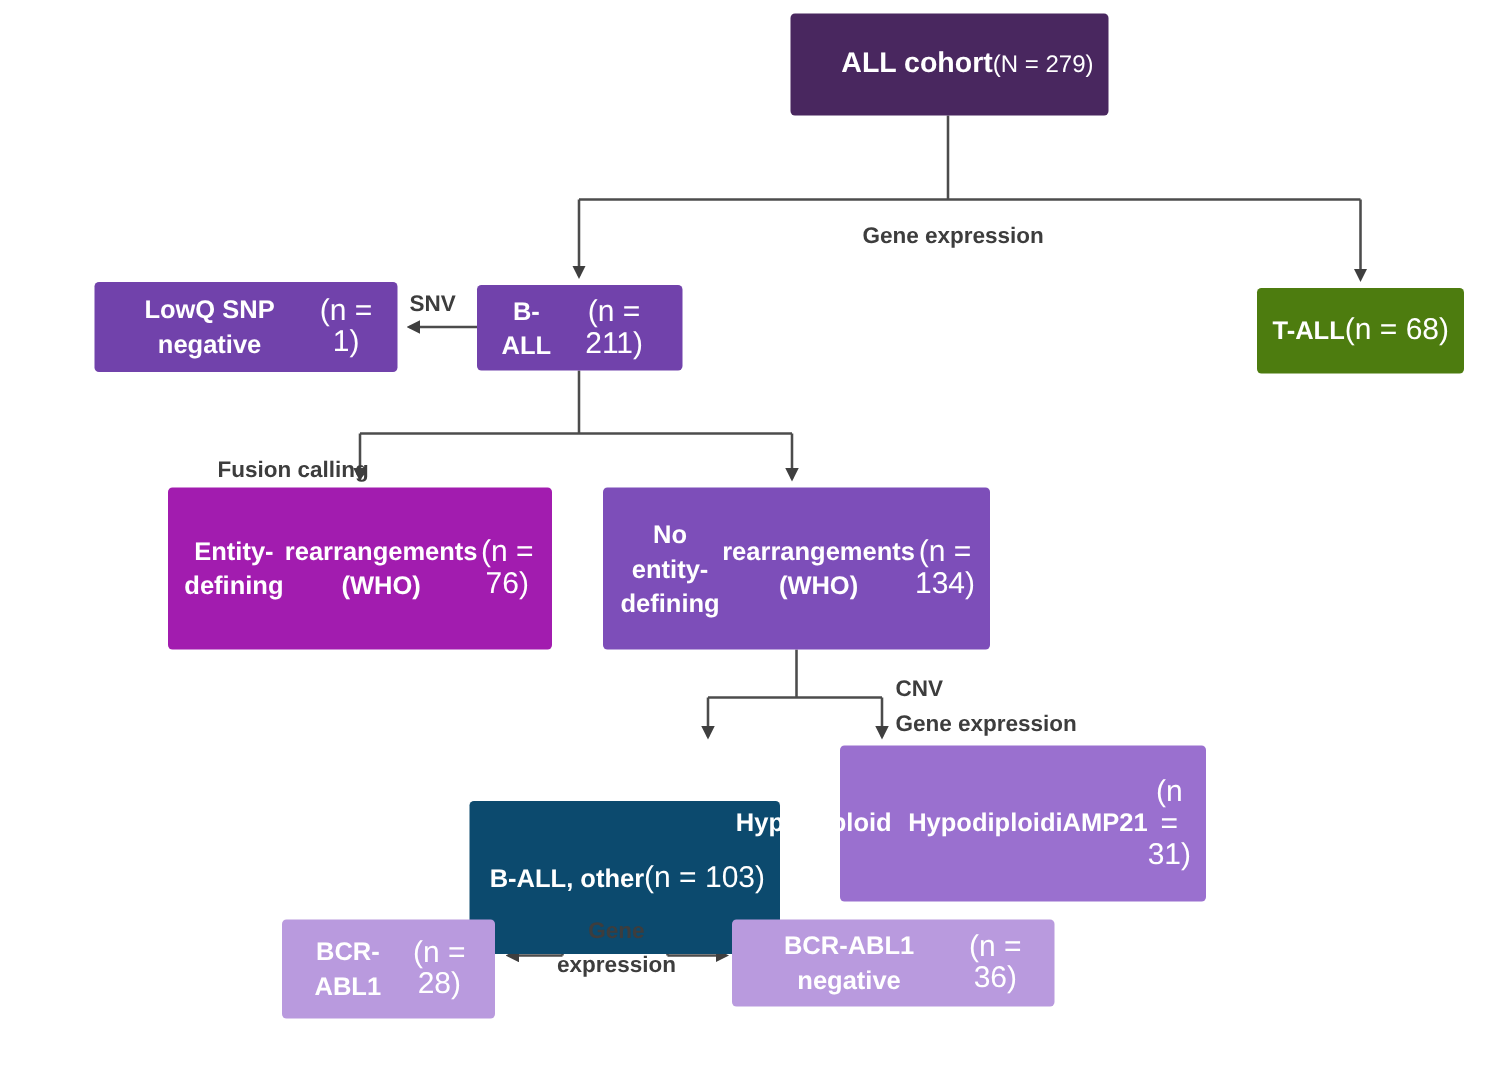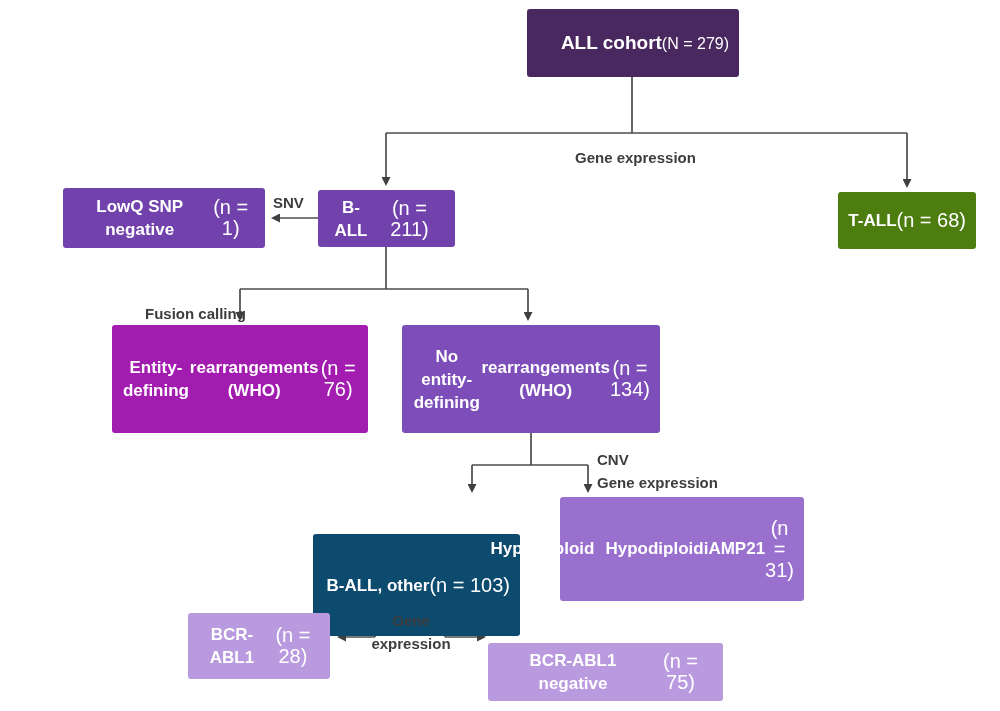--- a/index.html
+++ b/index.html
@@ -112,23 +112,23 @@
     <div class="t" style="line-height:22px;margin-left:11px;">Hypodiploid</div>
     <div class="t" style="line-height:22px;">iAMP21</div>
     <div class="c">(n = 31)</div>
   </div>
 
   <div class="node" style="left: 188px; top: 613px; width: 142px; height: 66px; background-color: rgb(185, 154, 222);">
     <div class="t">BCR-ABL1</div>
     <div class="c">(n = 28)</div>
   </div>
 
-  <div class="node" style="left: 488px; top: 613px; width: 235px; height: 58px; background-color: rgb(185, 154, 222); margin-top: 30px;">
+  <div class="node" style="left: 488px; top: 613px; width: 215px; height: 58px; background-color: rgb(185, 154, 222);">
     <div class="t">BCR-ABL1 negative</div>
-    <div class="c">(n = 75)</div>
+    <div class="c">(n = 36)</div>
   </div>
 
   <div class="edge-label" style="left:575px;top:146px;">Gene expression</div>
 
   <div class="edge-label" style="left:273px;top:191px;">SNV</div>
 
   <div class="edge-label" style="left:117px;top:302px;margin-left:28px;">Fusion calling</div>
 
   <div class="edge-label" style="left:597px;top:448px;">
     <div>CNV</div>

